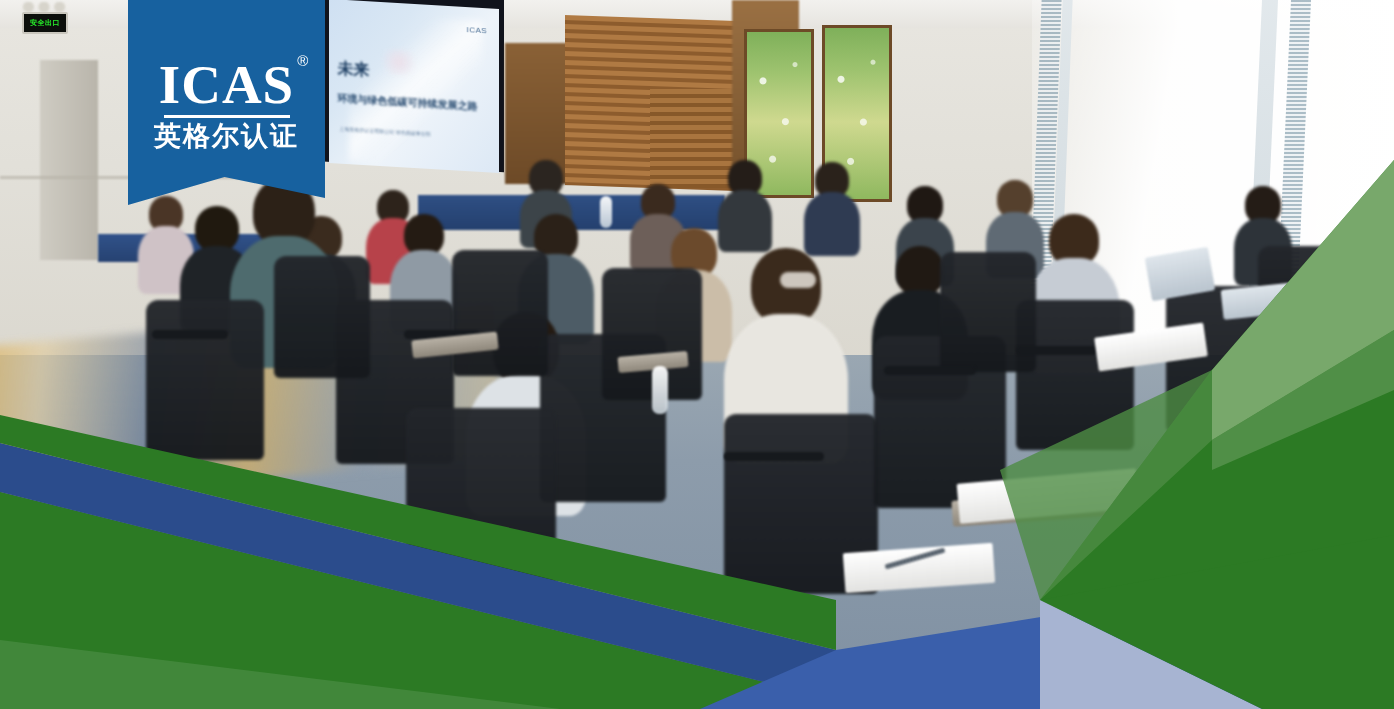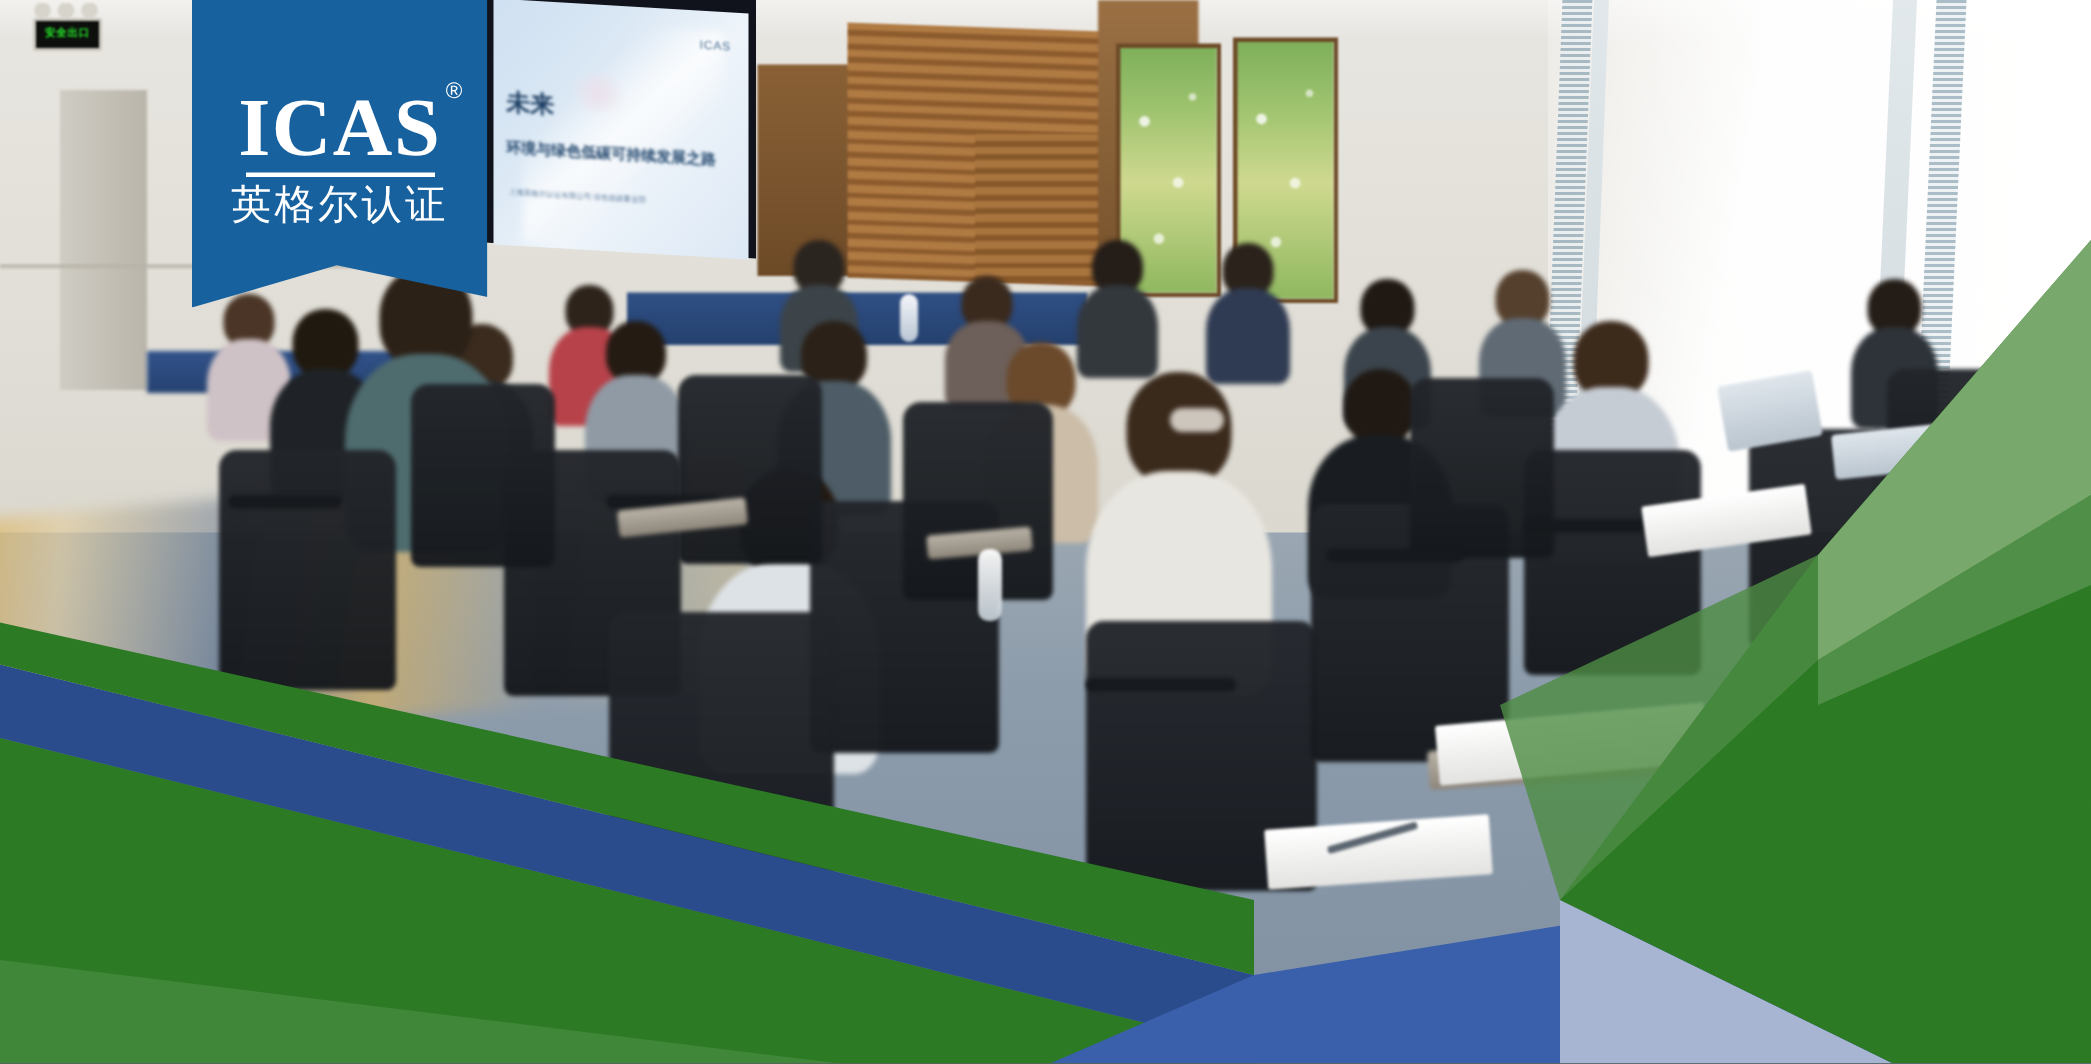--- a/index.html
+++ b/index.html
@@ -273,21 +273,21 @@
     position: absolute; top: -4px; right: -15px;
     font-size: 15px; font-weight: 400;
     font-family: "Liberation Sans", sans-serif;
   }
   #logo-badge .rule {
     width: 126px; height: 3px; background: #fff;
     margin: 3px 0 5px;
   }
   #logo-badge .cn {
     font-family: "Liberation Sans", sans-serif;
-    font-size: 27px; font-weight: 400;
+    font-size: 27px; font-weight: 700;
     letter-spacing: 2px; line-height: 1;
   }
 
   
   .shape { position: absolute; inset: 0; pointer-events: none; }
   .shape svg { width: 100%; height: 100%; display: block; }
 </style>
 </head>
 <body>
 

